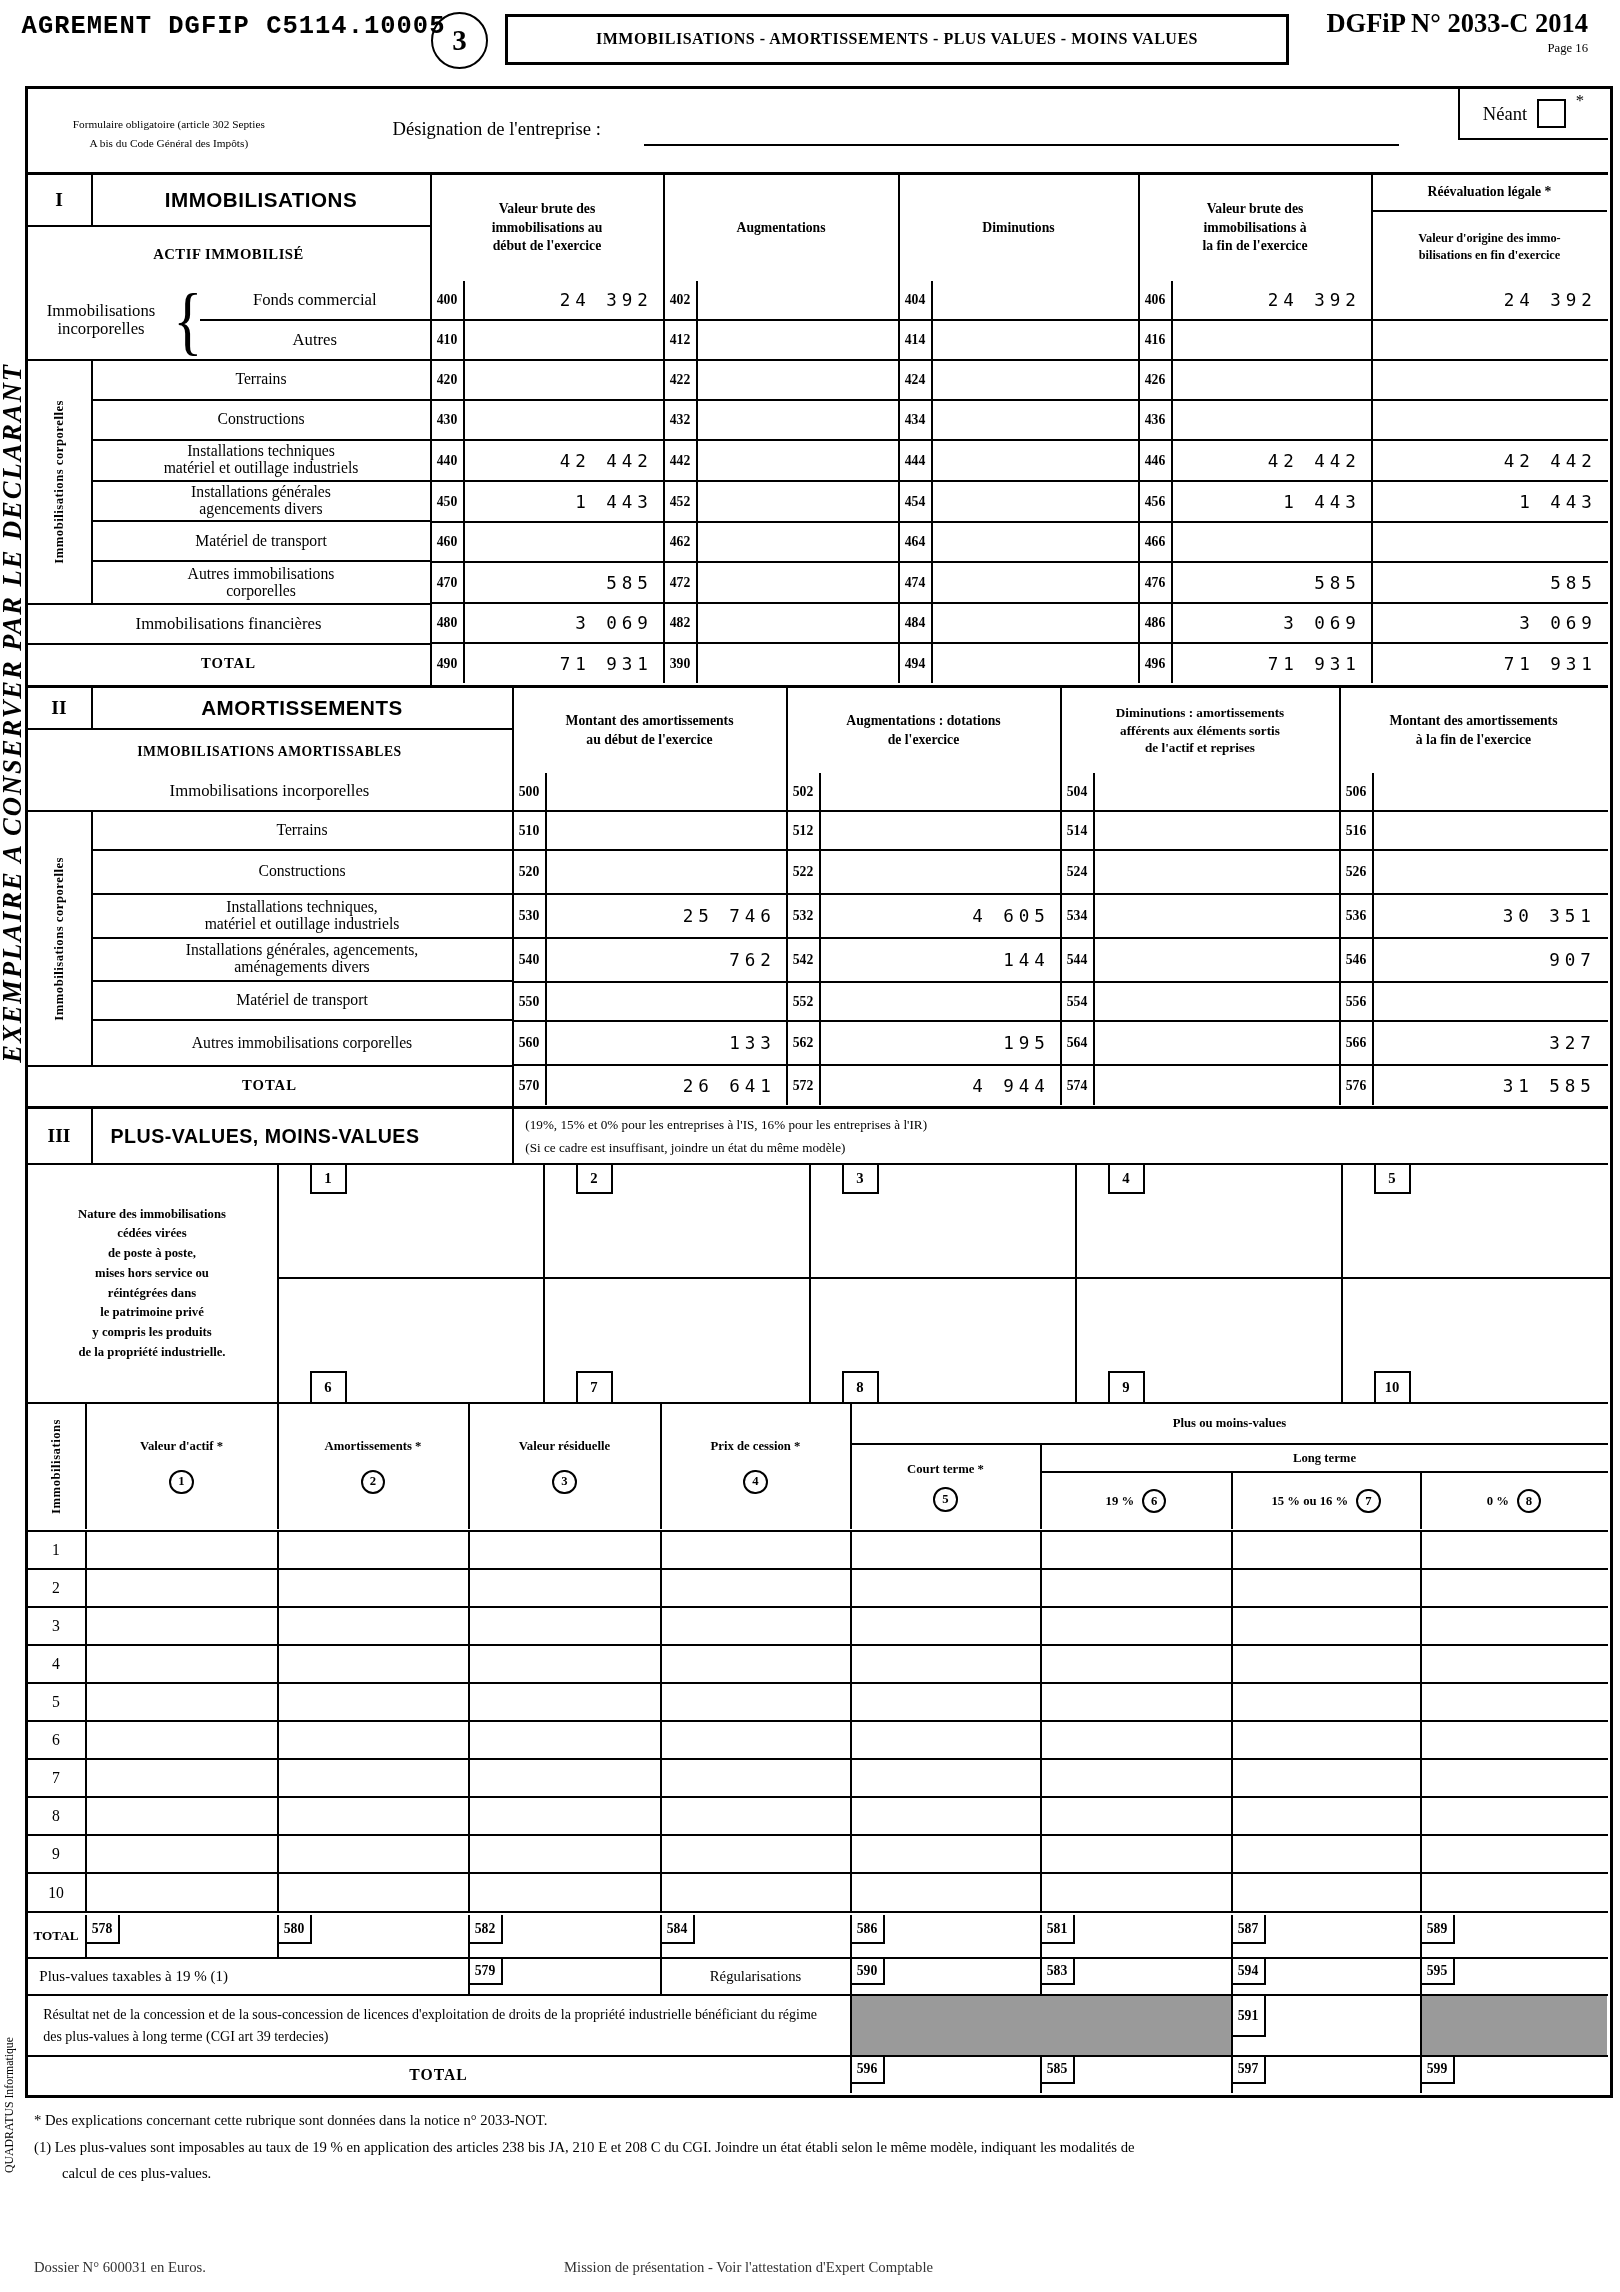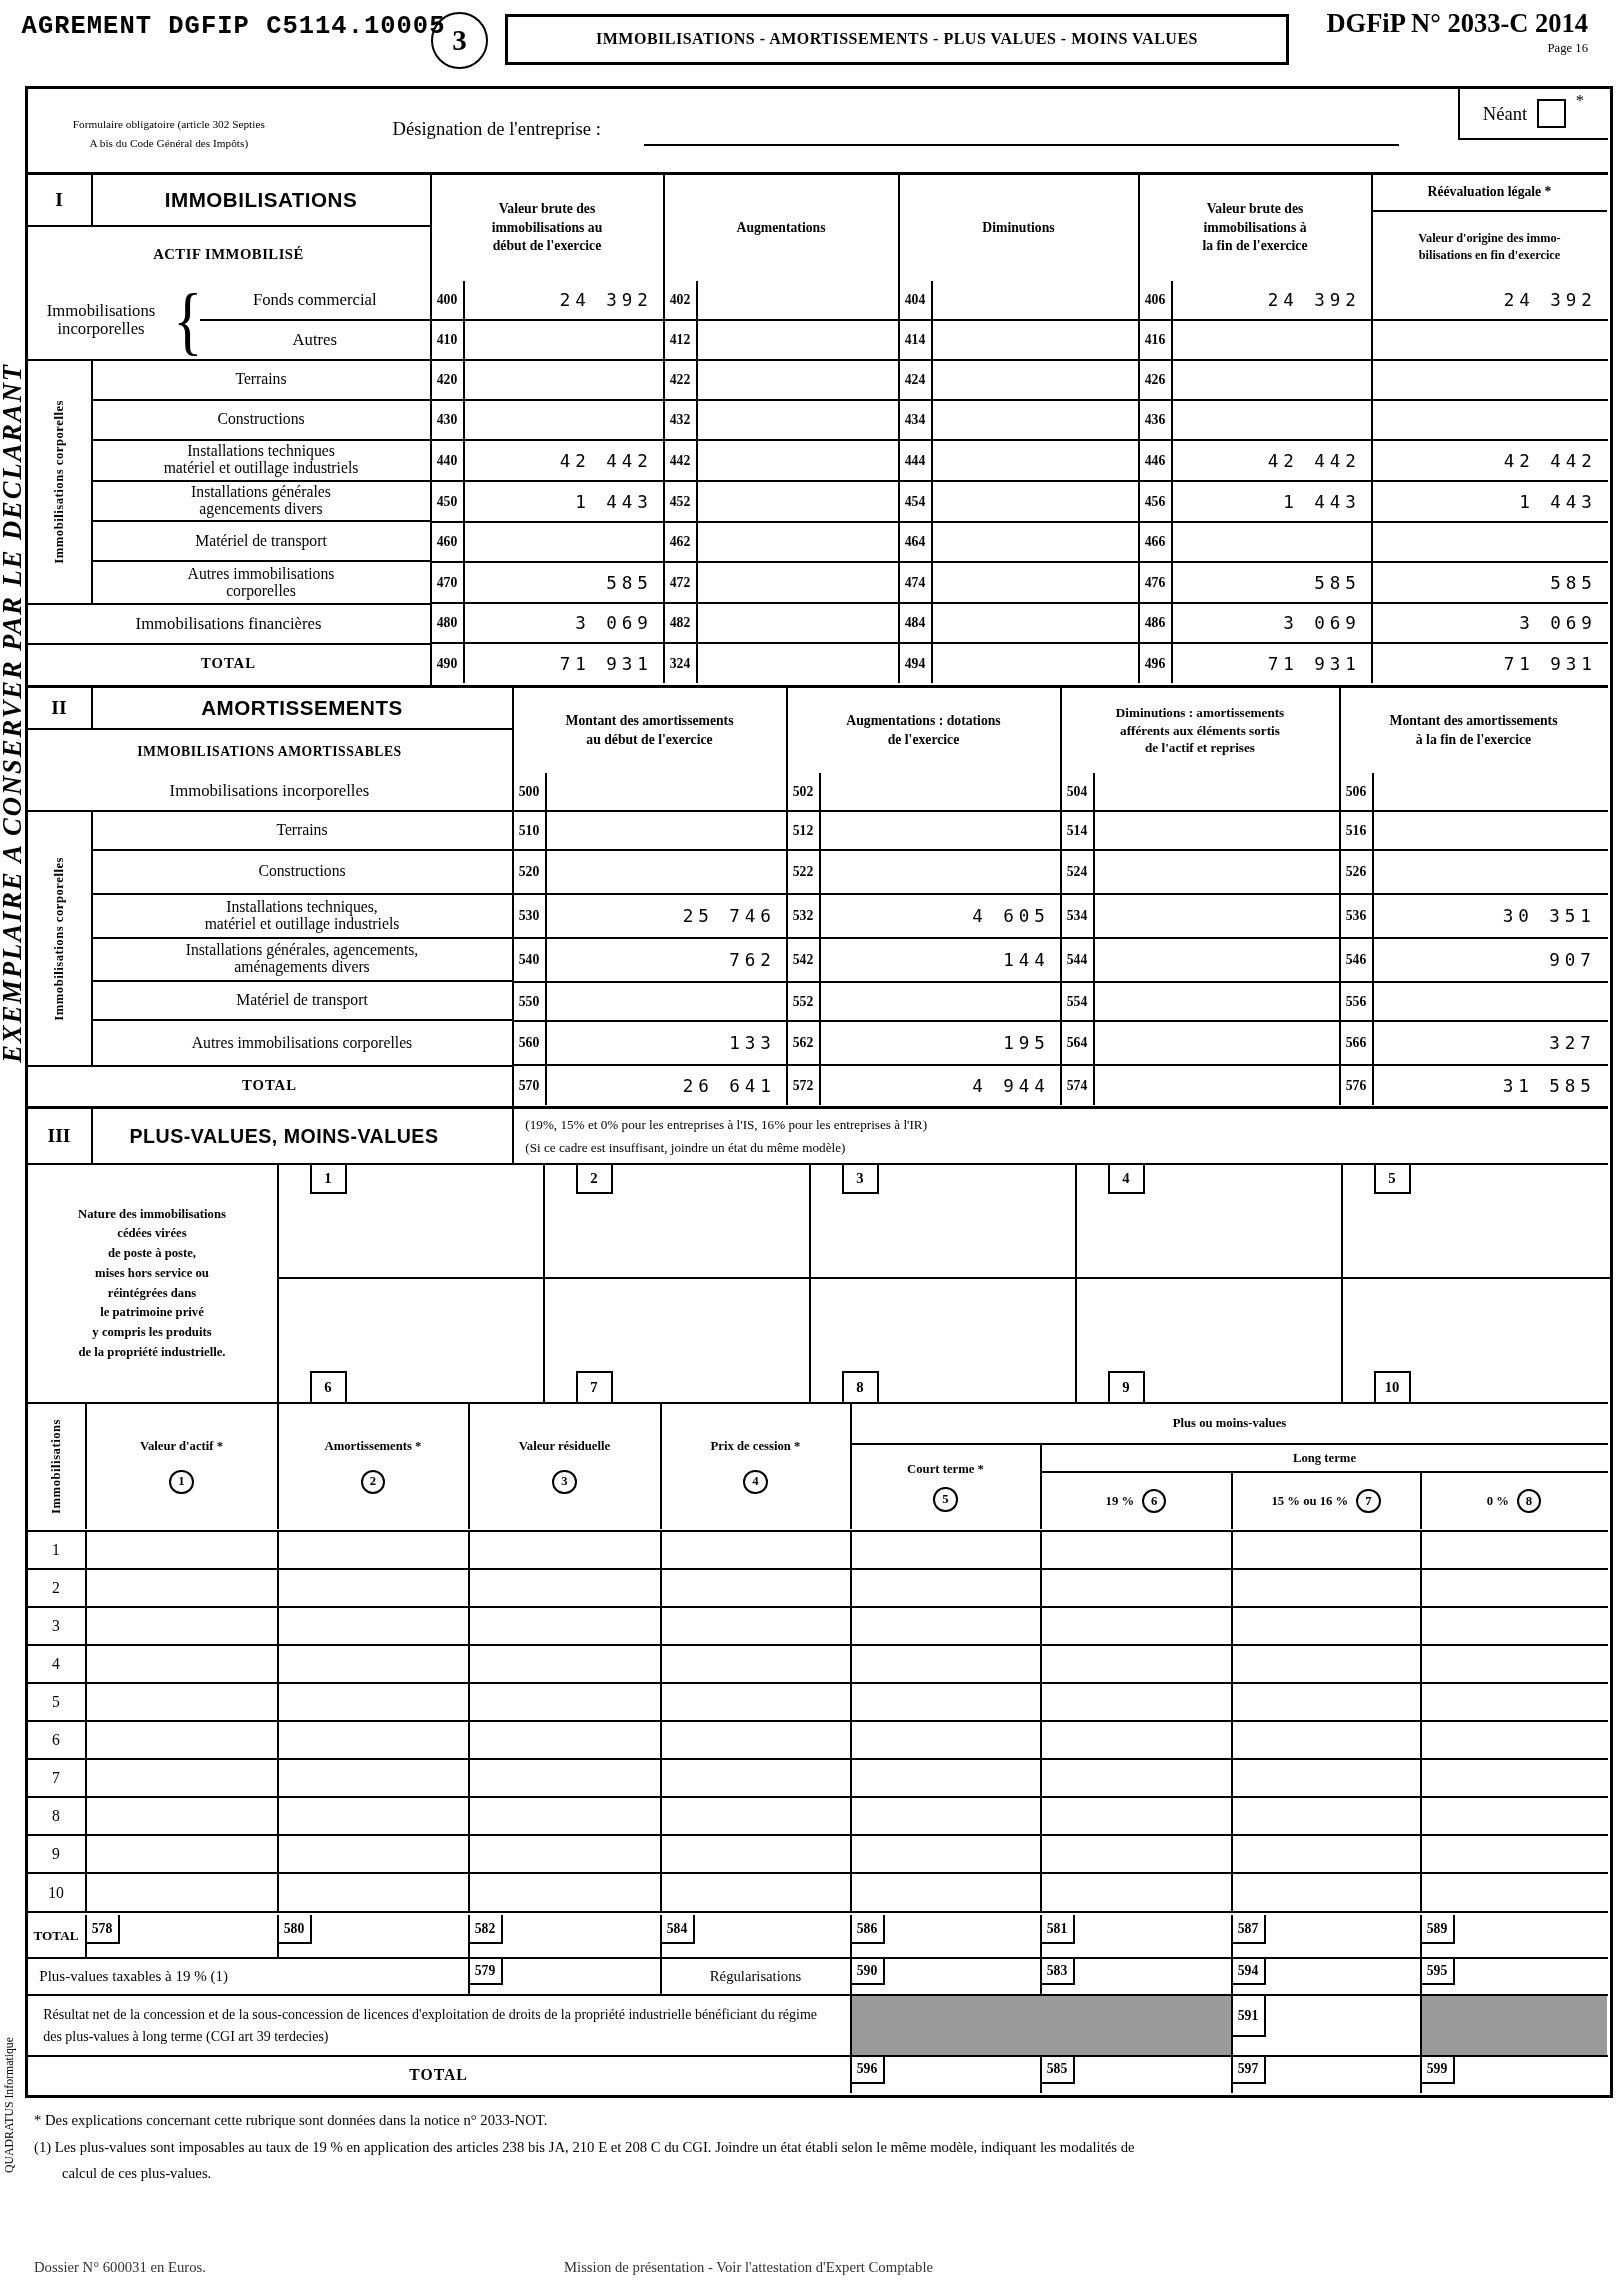--- a/index.html
+++ b/index.html
@@ -238,21 +238,21 @@
             <div class="val" style="width:202px;"></div>
           <div class="code">484</div>
             <div class="val" style="width:207px;"></div>
           <div class="code">486</div>
             <div class="val" style="width:200px;">3 069</div>
           <div class="val nbr" style="width:234px;">3 069</div>
         </div>
         <div class="row nbb" style="height:39px;">
           <div class="code">490</div>
             <div class="val" style="width:200px;">71 931</div>
-          <div class="code">324</div>
+          <div class="code">390</div>
             <div class="val" style="width:202px;"></div>
           <div class="code">494</div>
             <div class="val" style="width:207px;"></div>
           <div class="code">496</div>
             <div class="val" style="width:200px;">71 931</div>
           <div class="val nbr" style="width:234px;">71 931</div>
         </div>
       </div>
     </div>
 
@@ -374,21 +374,21 @@
           <div class="code">574</div>
             <div class="val" style="width:246px;"></div>
           <div class="code">576</div>
             <div class="val nbr" style="width:232px;">31 585</div>
         </div>
       </div>
     </div>
 
     <div class="band bt4" style="top:1017px;height:57px;">
       <div class="numbox br">III</div>
-      <div class="br" style="width:421px;display:flex;align-items:center;padding-left:37px;">
+      <div class="br" style="width:421px;display:flex;align-items:center;padding-left:18px;">
         <span class="stitle" style="font-size:19.6px;">PLUS-VALUES, MOINS-VALUES</span>
       </div>
       <div class="col" style="flex:1;justify-content:center;padding-left:11.8px;font-size:13.2px;line-height:1.75;">
         <div>(19%, 15% et 0% pour les entreprises à l'IS, 16% pour les entreprises à l'IR)</div>
         <div>(Si ce cadre est insuffisant, joindre un état du même modèle)</div>
       </div>
     </div>
 
     <div class="band bt2" style="top:1074px;height:239px;">
       <div class="br ctr prel" style="width:251px;flex:none;font-weight:bold;font-size:12.7px;line-height:1.55;padding:0 7.8px;">Nature des immobilisations

